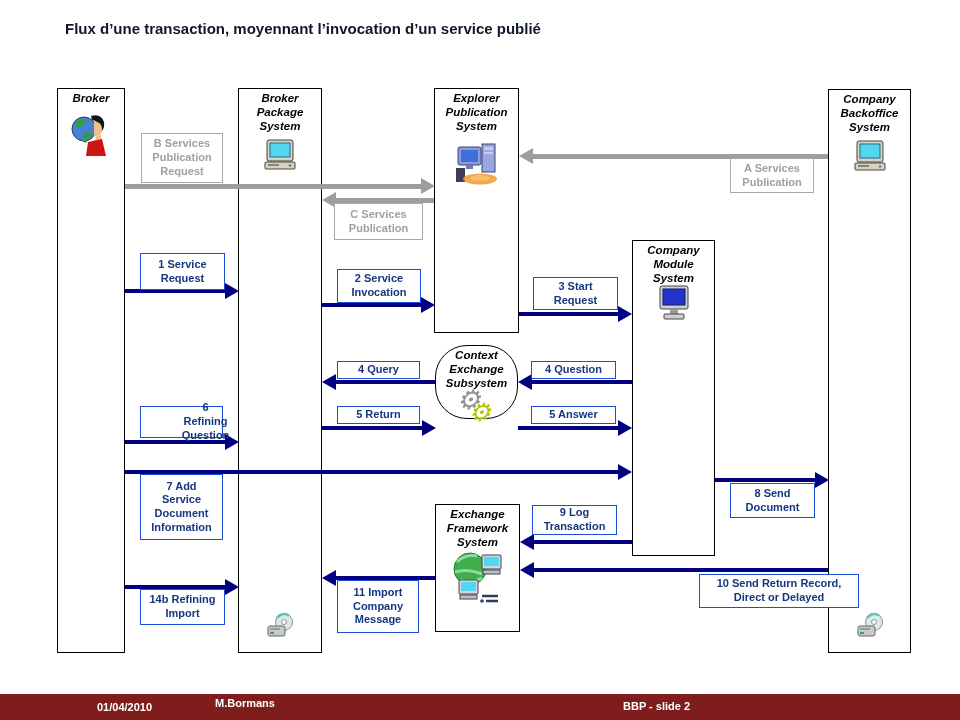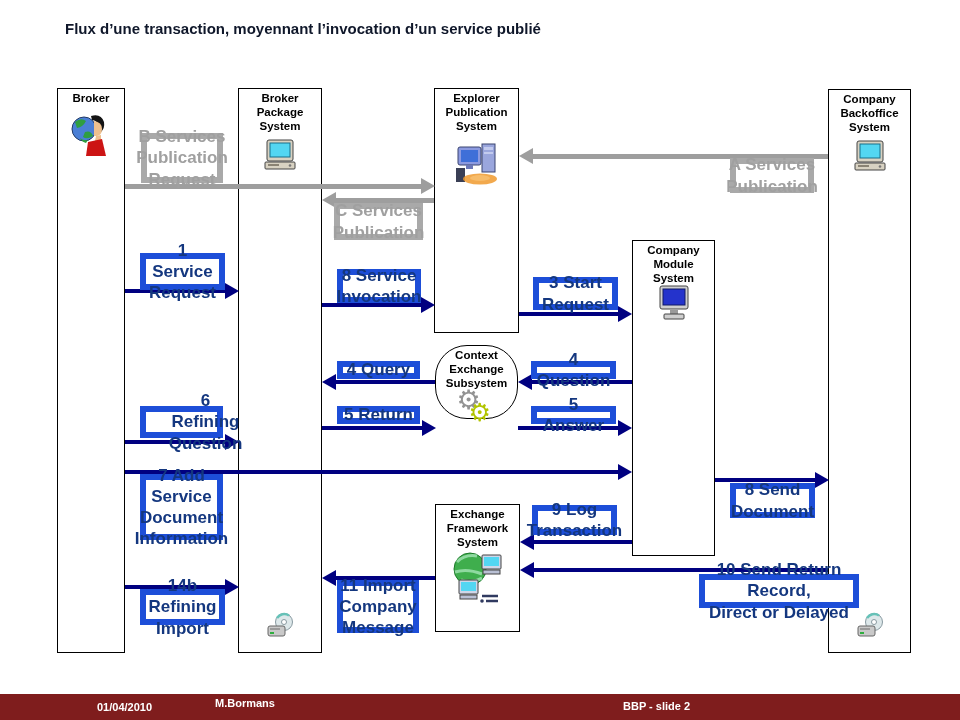--- a/index.html
+++ b/index.html
@@ -1,26 +1,26 @@
 <!DOCTYPE html>
 <html><head>
 <meta charset="utf-8">
 <style>
   html,body{margin:0;padding:0;background:#fff;}
   .slide{position:relative;width:960px;height:720px;background:#fff;overflow:hidden;
          font-family:"Liberation Sans",sans-serif;}
   .title{position:absolute;left:65px;top:20px;font-size:15px;font-weight:bold;color:#0f172a;}
   
-  .sys{position:absolute;border:1px solid #000;background:#fff;box-sizing:border-box;}
+  .sys{position:absolute;border:1px solid #000;background:#fff;box-sizing:border-box;font-style:italic;}
   .sys .t{font-weight:bold;font-size:11.5px;line-height:1.2;color:#000;text-align:center;
           white-space:pre-line;padding-top:3px;}
   .sys .ic{position:absolute;left:0;right:0;display:flex;justify-content:center;}
   
   .flbl{position:absolute;display:flex;align-items:center;justify-content:center;text-align:center;
-        border:6px solid #1d4ed8;background:#fff;color:#14377f;font-weight:bold;font-size:17px;
+        border:1px solid #1d4ed8;background:#fff;color:#14377f;font-weight:bold;font-size:11px;
         line-height:1.25;white-space:pre-line;box-sizing:border-box;z-index:30;}
   .flbl.gray{border-color:#a9a9a9;color:#a0a0a0;}
   
   .arrow{position:absolute;height:16px;z-index:20;}
   .arrow .shaft{position:absolute;top:6px;height:4px;background:currentColor;left:0;right:0;}
   .arrow.gray .shaft{height:5px;top:5.5px;}
   .arrow.right .shaft{right:11px;}
   .arrow.left  .shaft{left:11px;}
   .arrow .head{position:absolute;top:0;width:0;height:0;
                border-top:8px solid transparent;border-bottom:8px solid transparent;}
@@ -246,21 +246,21 @@
   <div class="flbl gray" style="left:141px;top:133px;width:82px;height:50px;">B Services
 Publication
 Request</div>
   <div class="flbl gray" style="left:334px;top:203px;width:89px;height:37px;">C Services
 Publication</div>
   <div class="flbl gray" style="left:730px;top:158px;width:84px;height:35px;">A Services
 Publication</div>
 
   <div class="flbl" style="left:140px;top:253px;width:85px;height:37px;">1 Service
 Request</div>
-  <div class="flbl" style="left:337px;top:269px;width:84px;height:34px;">8 Service
+  <div class="flbl" style="left:337px;top:269px;width:84px;height:34px;">2 Service
 Invocation</div>
   <div class="flbl" style="left:533px;top:277px;width:85px;height:33px;">3 Start
 Request</div>
   <div class="flbl" style="left:337px;top:361px;width:83px;height:18px;">4 Query</div>
   <div class="flbl" style="left:531px;top:361px;width:85px;height:18px;">4 Question</div>
   <div class="flbl" style="left:337px;top:406px;width:83px;height:18px;">5 Return</div>
   <div class="flbl" style="left:531px;top:406px;width:85px;height:18px;">5 Answer</div>
   <div class="flbl" style="left:140px;top:406px;width:83px;height:32px;padding-left:48px;">6 Refining
 Question</div>
   <div class="flbl" style="left:140px;top:474px;width:83px;height:66px;">7 Add

